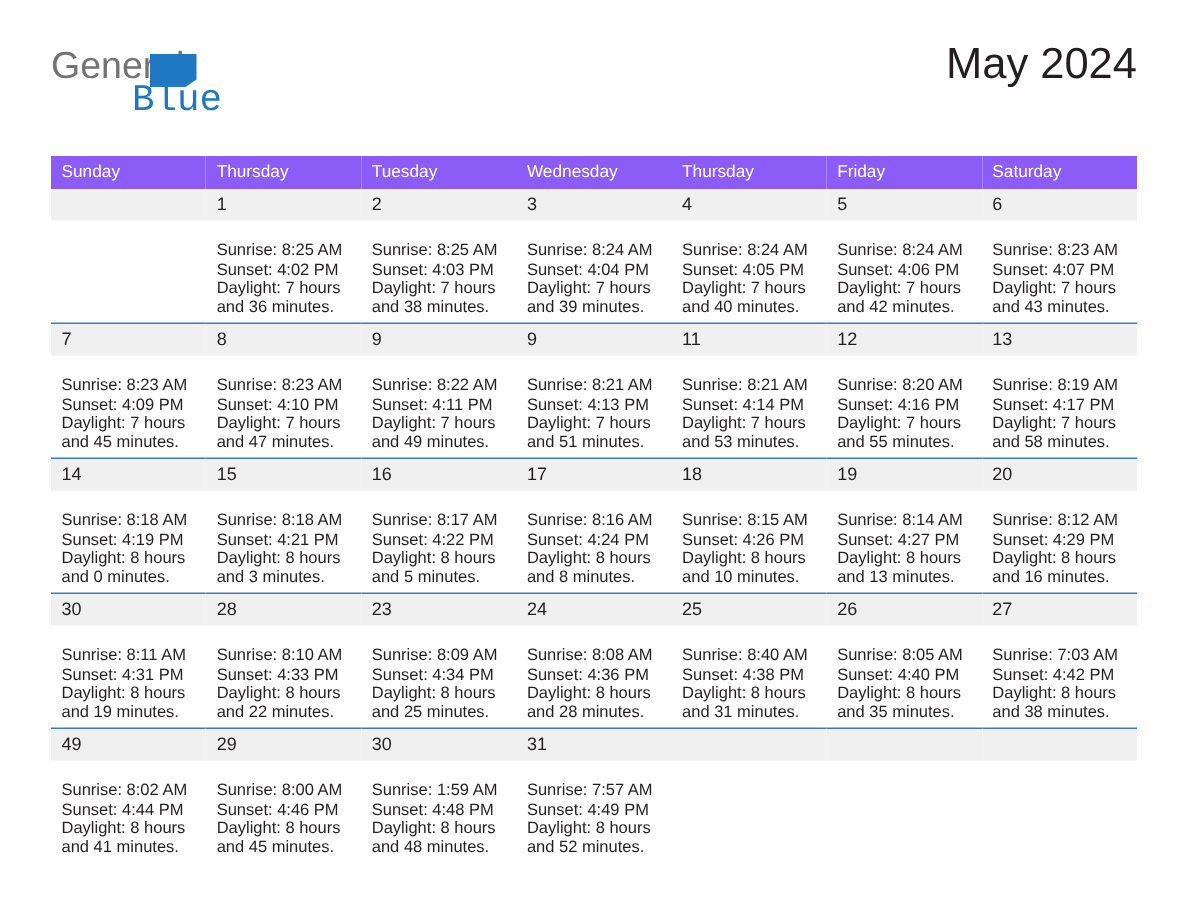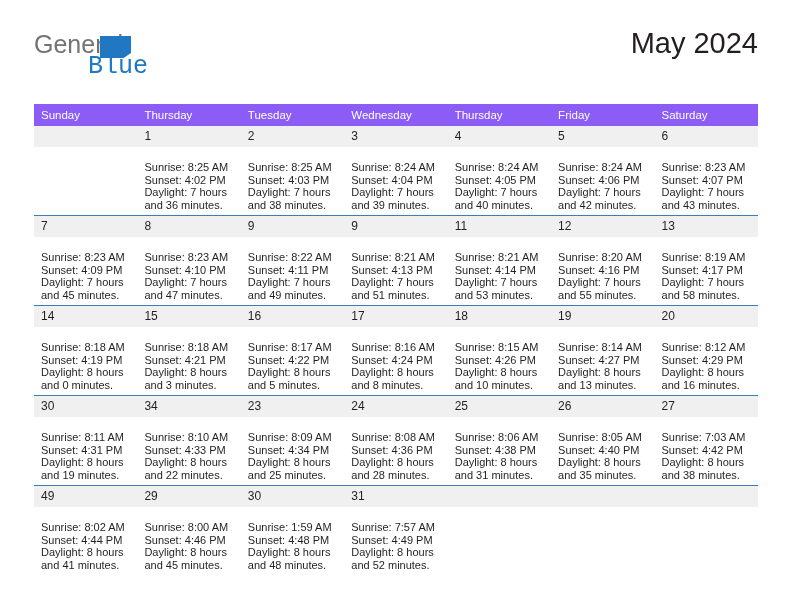--- a/index.html
+++ b/index.html
@@ -338,21 +338,21 @@
 
         <tr>
           <td>
             <div class="daynum">30</div>
             <div class="dayinfo">Sunrise: 8:11 AM
 Sunset: 4:31 PM
 Daylight: 8 hours
 and 19 minutes.</div>
           </td>
           <td>
-            <div class="daynum">34</div>
+            <div class="daynum">28</div>
             <div class="dayinfo">Sunrise: 8:10 AM
 Sunset: 4:33 PM
 Daylight: 8 hours
 and 22 minutes.</div>
           </td>
           <td>
             <div class="daynum">23</div>
             <div class="dayinfo">Sunrise: 8:09 AM
 Sunset: 4:34 PM
 Daylight: 8 hours
@@ -360,21 +360,21 @@
           </td>
           <td>
             <div class="daynum">24</div>
             <div class="dayinfo">Sunrise: 8:08 AM
 Sunset: 4:36 PM
 Daylight: 8 hours
 and 28 minutes.</div>
           </td>
           <td>
             <div class="daynum">25</div>
-            <div class="dayinfo">Sunrise: 8:06 AM
+            <div class="dayinfo">Sunrise: 8:40 AM
 Sunset: 4:38 PM
 Daylight: 8 hours
 and 31 minutes.</div>
           </td>
           <td>
             <div class="daynum">26</div>
             <div class="dayinfo">Sunrise: 8:05 AM
 Sunset: 4:40 PM
 Daylight: 8 hours
 and 35 minutes.</div>

